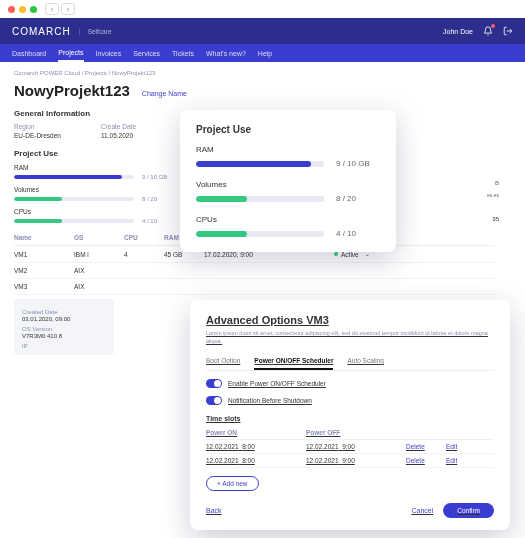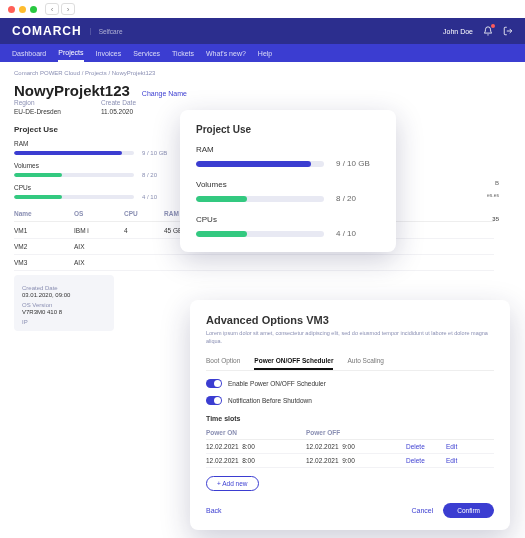--- a/index.html
+++ b/index.html
@@ -7,21 +7,21 @@
 
   
   .mac-bar { height: 18px; display: flex; align-items: center; padding: 0 8px; gap: 4px; }
   .mac-dot { width: 7px; height: 7px; border-radius: 50%; }
   .mac-nav { margin-left: 4px; display:flex; gap:2px; }
   .mac-btn { width: 14px; height: 12px; border: 1px solid #ddd; border-radius: 3px; display:flex; align-items:center; justify-content:center; color:#888; font-size:8px; }
 
   .app { position: relative; }
   .topbar { background: #2c2e8e; color: #fff; height: 26px; display:flex; align-items:center; padding: 0 12px; justify-content: space-between; }
   .brand { display:flex; align-items:center; gap:8px; }
-  .brand-logo { font-weight: 700; letter-spacing: 1px; font-size: 12px; }
+  .brand-logo { font-weight: 400; letter-spacing: 1px; font-size: 10px; }
   .brand-sub { font-size: 6.5px; opacity: .6; border-left:1px solid rgba(255,255,255,.3); padding-left:8px; }
   .top-right { display:flex; align-items:center; gap:10px; font-size:7px; }
   .bell { position:relative; }
   .bell .dot { position:absolute; top:-2px; right:-2px; width:4px; height:4px; background:#ff5a5a; border-radius:50%; }
 
   .navbar { background: #3b3dd1; color: #fff; height: 18px; display:flex; align-items:center; padding: 0 12px; gap:12px; font-size:7px; }
   .nav-item { opacity:.8; padding: 4px 0; }
   .nav-item.active { opacity:1; border-bottom: 2px solid #fff; }
 
   .content { padding: 8px 14px 0 14px; position: relative; }
@@ -63,21 +63,21 @@
   .pu-card .rlabel { font-size:8px; margin-bottom:5px; color:#333; }
   .pu-card .rbar { width: 128px; height:6px; border-radius:4px; background:#e8e9f3; position:relative; overflow:hidden; }
   .pu-card .rfill { position:absolute; left:0; top:0; bottom:0; border-radius:4px; }
   .pu-card .rval { font-size:8px; color:#666; }
   .pu-card .rwrap { display:flex; align-items:center; gap:12px; }
 
   
   .right-frag { position:absolute; right: 26px; top: 180px; width: 58px; font-size:6px; color:#666; }
 
   
-  .adv-card { position:absolute; left: 190px; top: 300px; width: 320px; background:#fff; border-radius:8px; box-shadow: 0 10px 30px rgba(30,30,80,.22); padding: 14px 16px 12px; z-index: 6; }
+  .adv-card { position:absolute; left: 190px; top: 300px; width: 320px; background:#fff; border-radius:8px; box-shadow: 0 10px 30px rgba(30,30,80,.22); padding: 14px 16px 12px; z-index: 6; text-decoration: underline; }
   .adv-card h2 { font-size:11px; font-weight:600; }
   .adv-card .lorem { font-size:5.5px; color:#8a8fb3; margin:4px 0 8px; line-height:1.4; }
   .adv-tabs { display:flex; gap:14px; font-size:6.5px; border-bottom:1px solid #eee; }
   .adv-tab { padding: 4px 0; color:#777; }
   .adv-tab.active { color:#111; border-bottom:2px solid #111; font-weight:600; }
   .toggle-row { display:flex; align-items:center; gap:6px; margin-top:8px; font-size:6.5px; }
   .toggle { width:16px; height:9px; background:#3b3dd1; border-radius:6px; position:relative; }
   .toggle::after { content:""; position:absolute; width:7px; height:7px; background:#fff; border-radius:50%; top:1px; right:1px; }
   .ts-head { font-weight:600; font-size:7px; margin-top:10px; margin-bottom:4px; }
   .ts-cols, .ts-row { display:grid; grid-template-columns: 100px 100px 40px 30px; gap:0; font-size:6.5px; padding:3px 0; align-items:center; }
@@ -142,20 +142,21 @@
     <div class="crumbs">
       <span>Comarch POWER Cloud</span> /
       <span>Projects</span> /
       <span>NowyProjekt123</span>
     </div>
     <div>
       <span class="page-title">NowyProjekt123</span>
       <span class="change-name">Change Name</span>
     </div>
 
+    <div class="section-h">General Information</div>
     <div class="info-row">
       <div class="info-col">
         <div class="label">Region</div>
         <div>EU-DE-Dresden</div>
       </div>
       <div class="info-col">
         <div class="label">Create Date</div>
         <div>11.05.2020</div>
       </div>
     </div>

